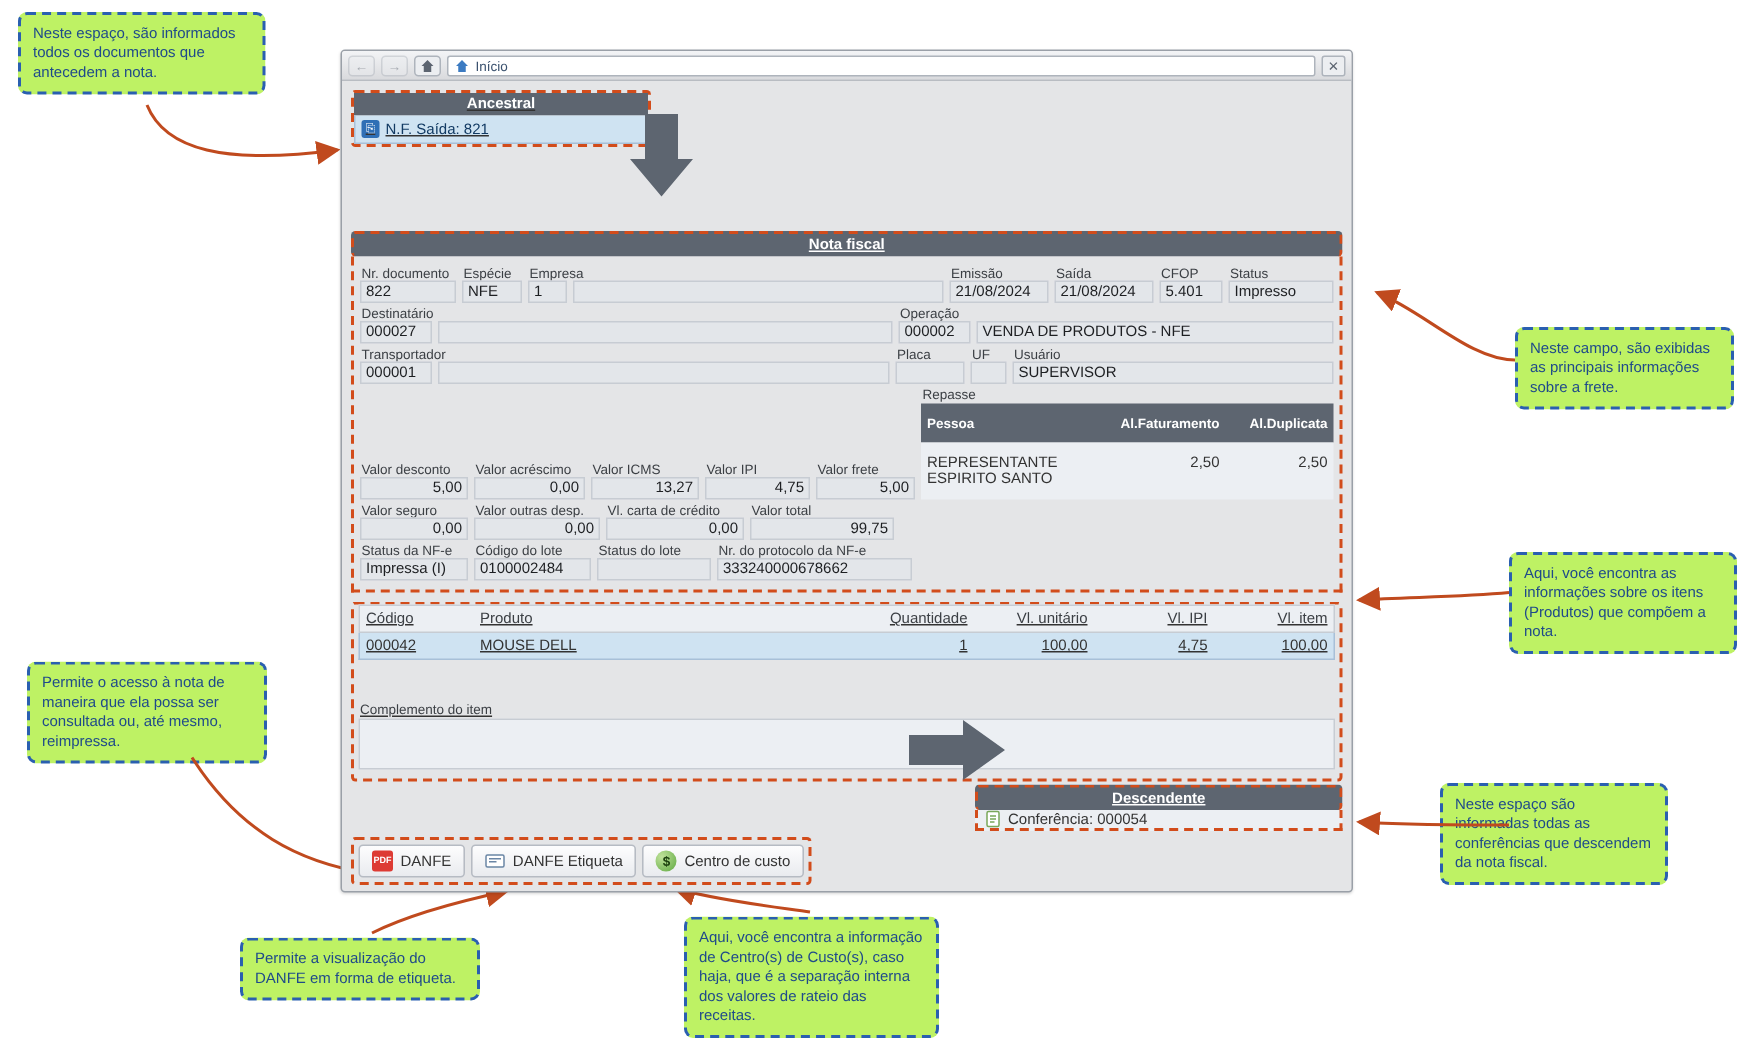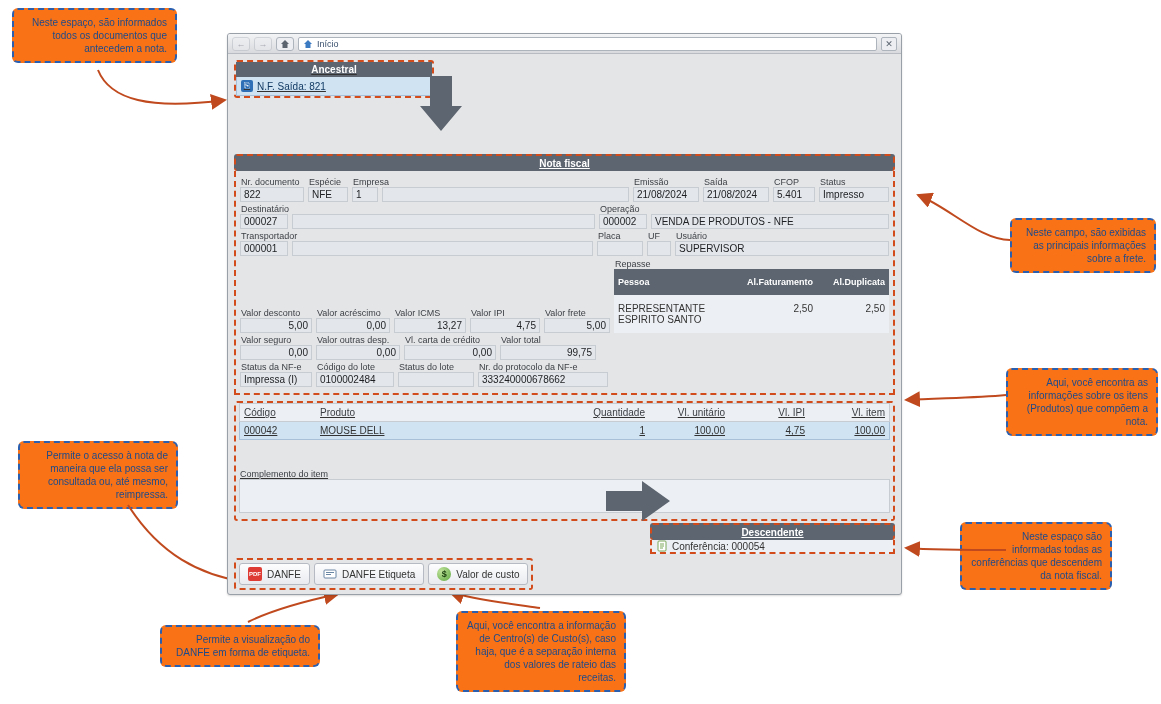--- a/index.html
+++ b/index.html
@@ -6,23 +6,23 @@
   body { margin: 0; background: #fff; width: 1161px; height: 704px; position: relative; font-size: 10px; color: #333; overflow: hidden; }
 
   
   .callout {
     position: absolute;
     border: 2px dashed #2a5fb0;
     border-radius: 6px;
     padding: 6px 8px;
     font-size: 10px;
     line-height: 1.3;
-    text-align: right;
+    text-align: left;
     color: #1f4a8a;
-    background: #f97316;
+    background: #bef264;
   }
 
   
   .arrow-layer { position:absolute; inset:0; pointer-events:none; }
 
   
   .app {
     position: absolute; left: 227px; top: 33px; width: 675px; height: 562px;
     background: #e4e5e7; border: 1px solid #9aa0a8; border-radius: 3px; overflow: hidden;
     box-shadow: 0 1px 2px rgba(0,0,0,.15);
@@ -372,18 +372,18 @@
           <svg width="14" height="14" viewBox="0 0 14 14">
               <rect x="1" y="3" width="12" height="8" rx="1" fill="#fff" stroke="#6a86a5"></rect>
               <rect x="3" y="5" width="8" height="1" fill="#6a86a5"></rect>
               <rect x="3" y="7" width="5" height="1" fill="#6a86a5"></rect>
             </svg>
         </span>
         <span data-interactable="false">DANFE Etiqueta</span>
       </div>
       <div class="btn" data-interactable="true">
         <span class="ic ic-coin" data-interactable="false">$</span>
-        <span data-interactable="false">Valor de custo</span>
+        <span data-interactable="false">Centro de custo</span>
       </div>
     </div>
 
   </div>
 </div>
 
 </body></html>

